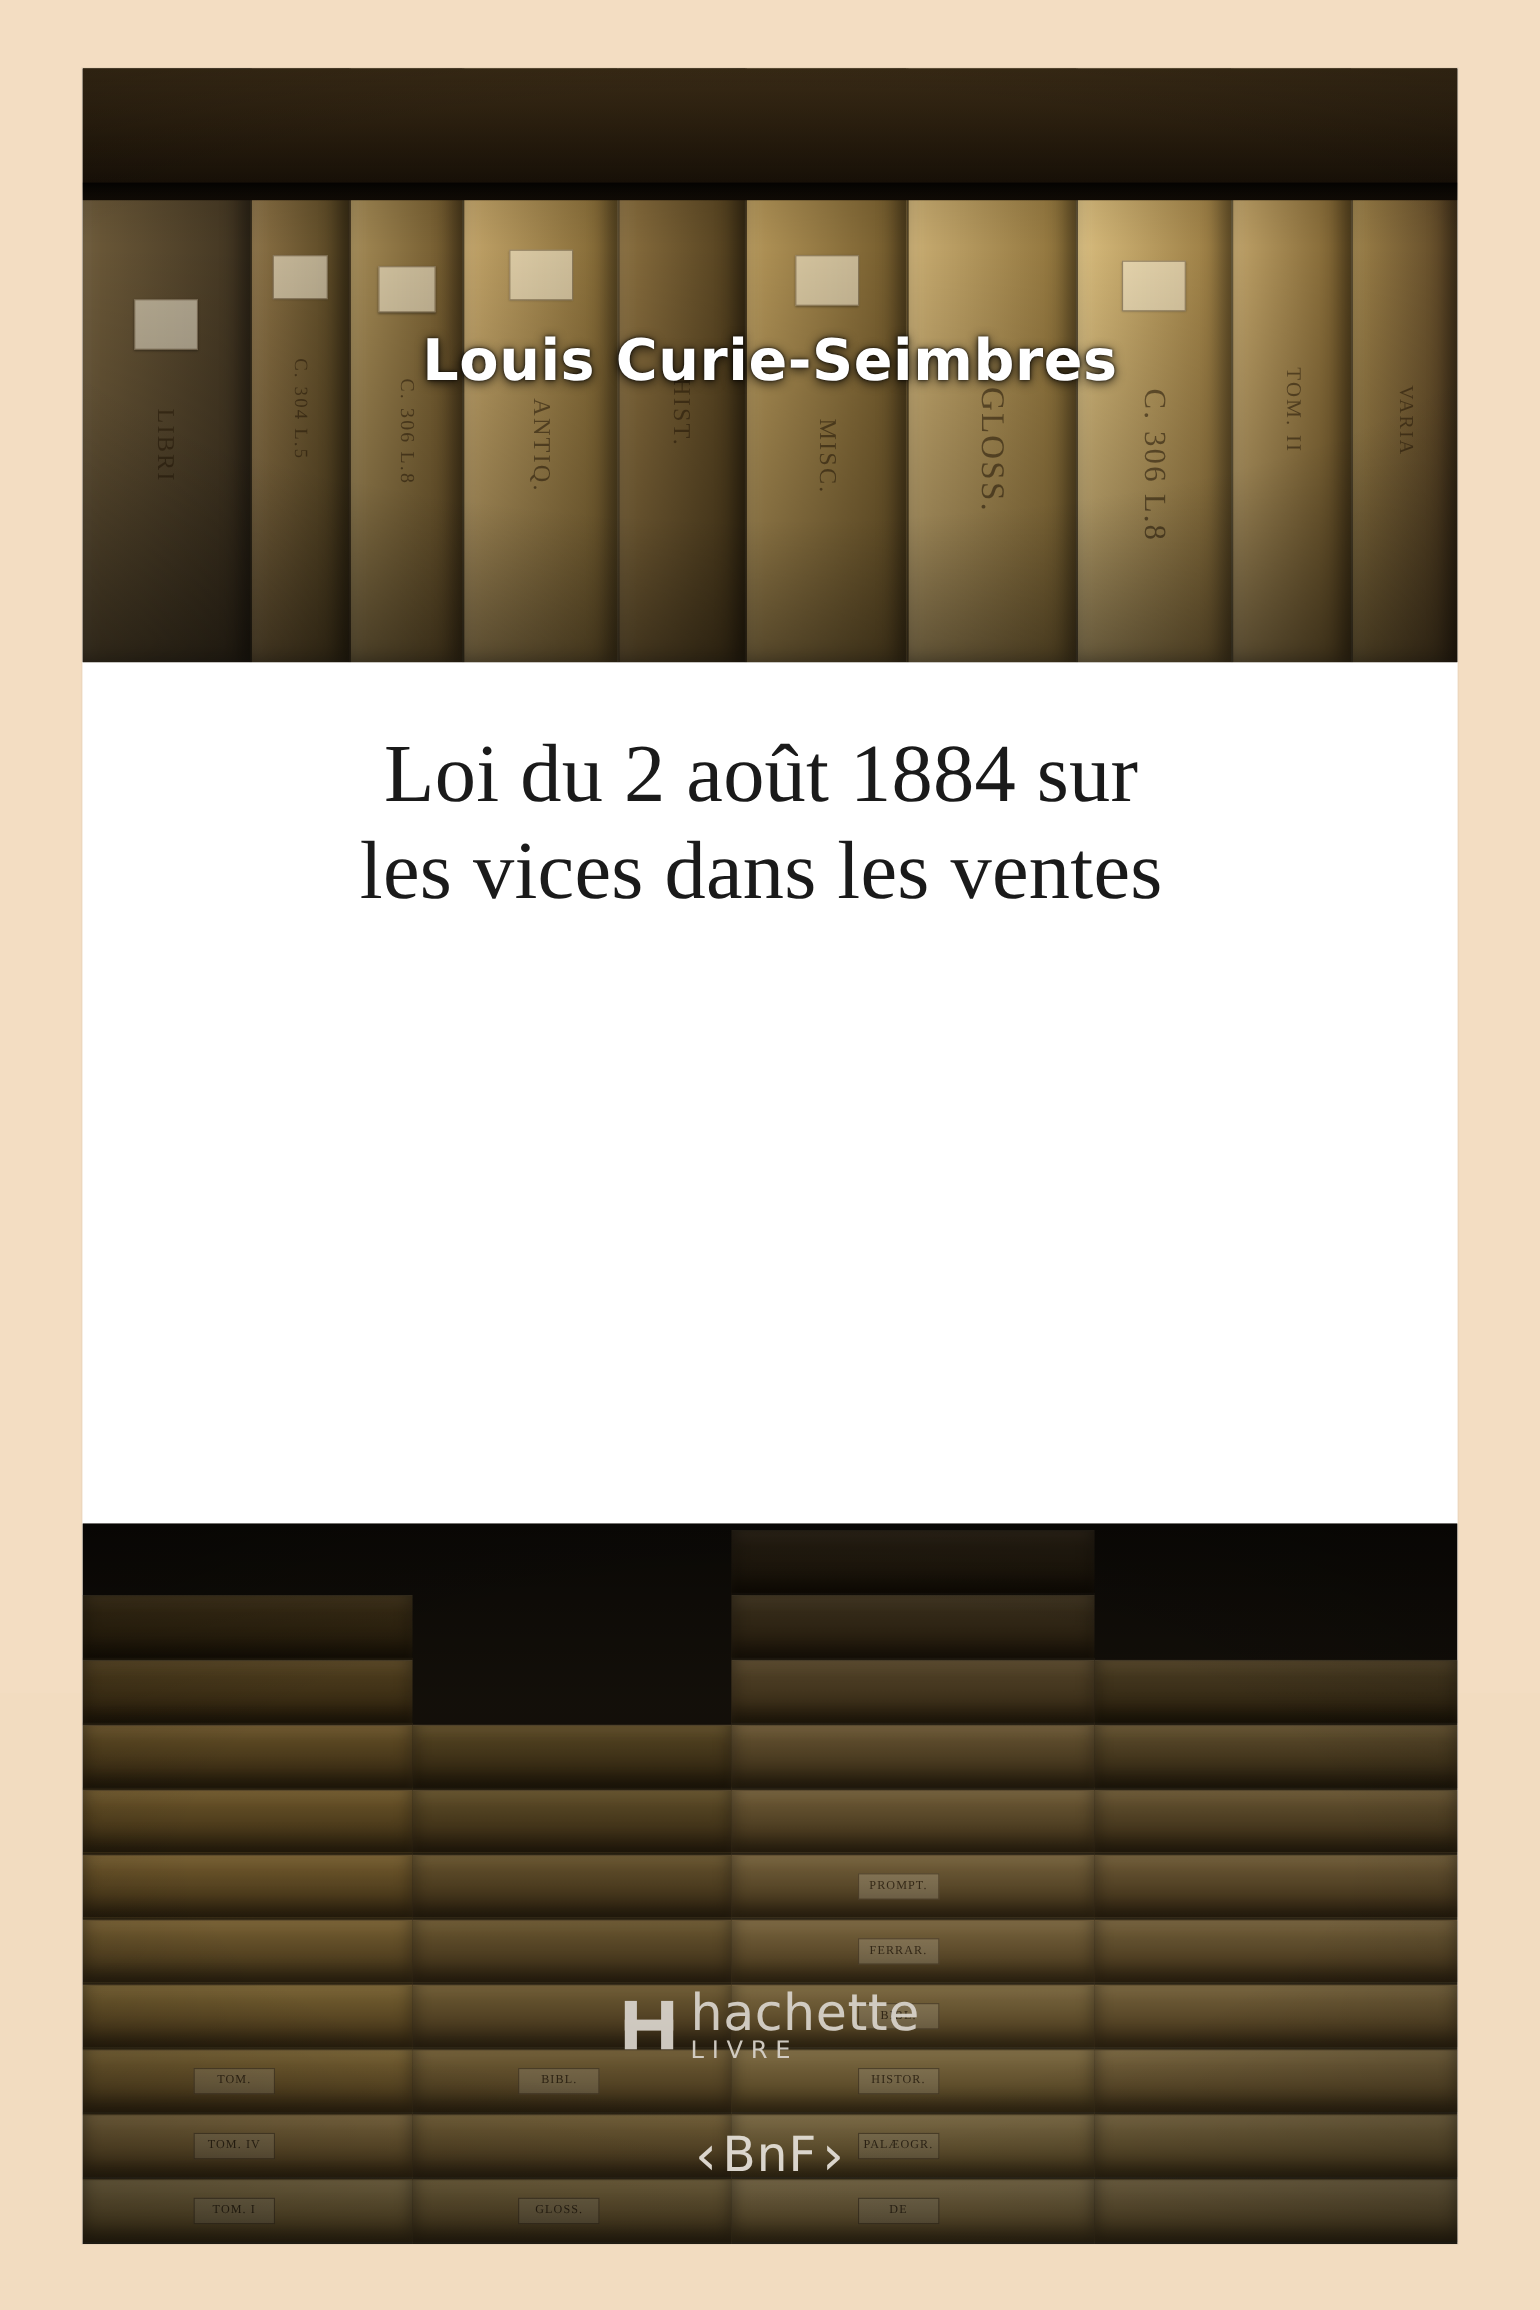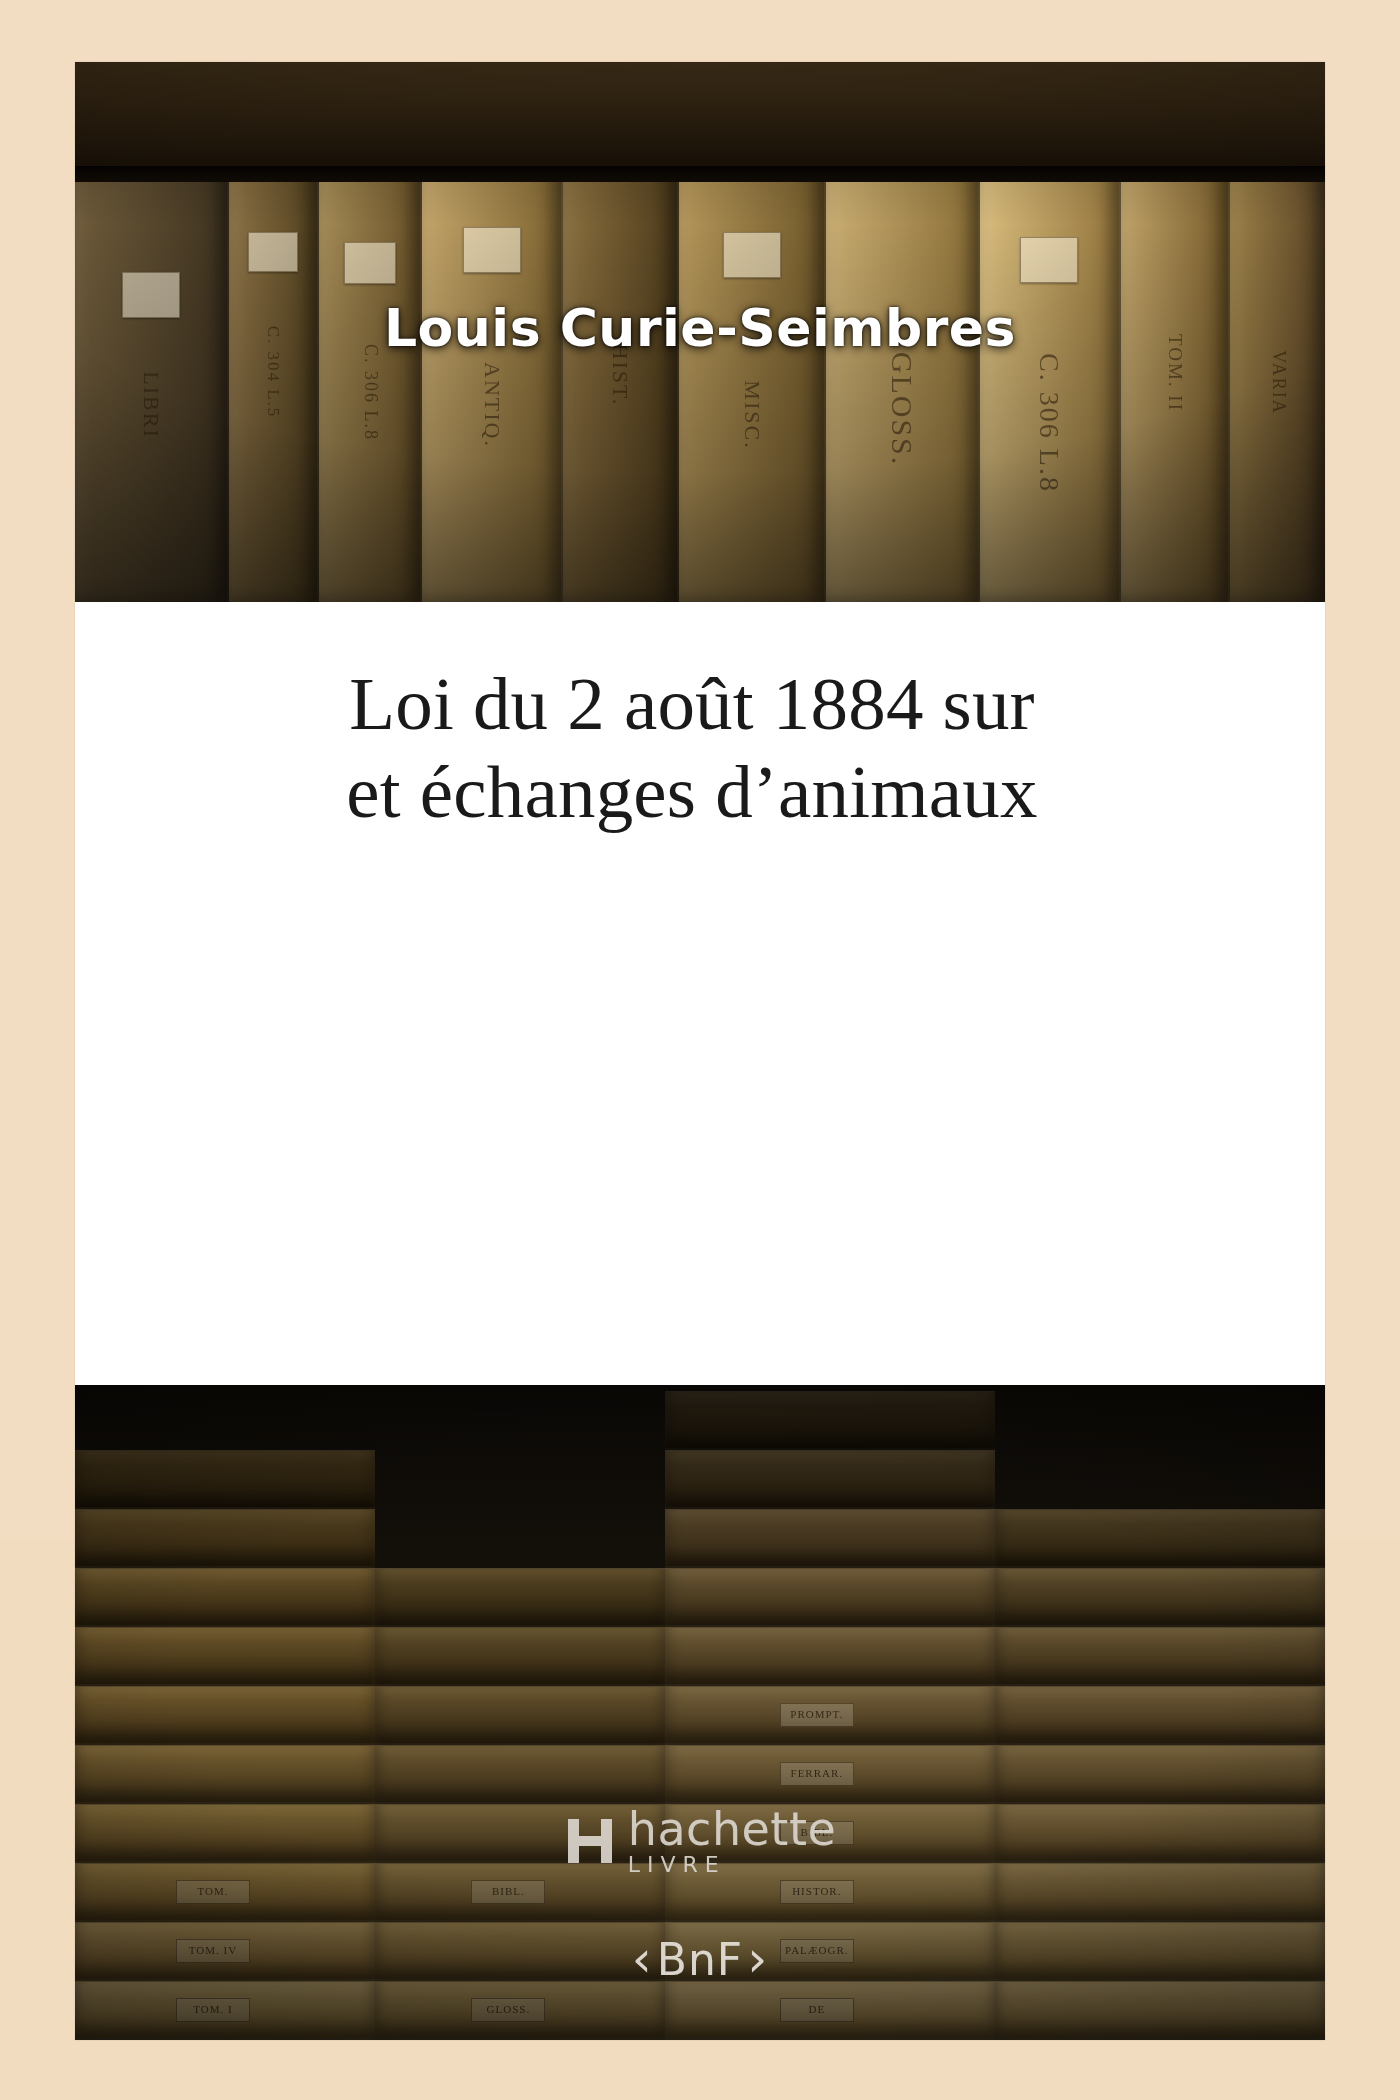--- a/index.html
+++ b/index.html
@@ -284,21 +284,21 @@
         </div>
       </div>
       <div class="shelf-top"></div>
       <div class="vignette"></div>
       <div class="author">Louis Curie-Seimbres</div>
     </div>
 
     <div class="title-area">
       <div class="title">
         <div>Loi du 2 août 1884 sur</div>
-        <div>et échanges d’animaux</div>
+        <div>les vices dans les ventes</div>
       </div>
     </div>
 
     <div class="photo-bottom">
       <div class="stacks">
 
         <div class="stack" style="left:0px;bottom:0px;width:300px">
           <div class="hbook" style="background:linear-gradient(180deg,#d9bd7c,#8c6e33)">
               <div class="plate">TOM. I</div>
             </div>

